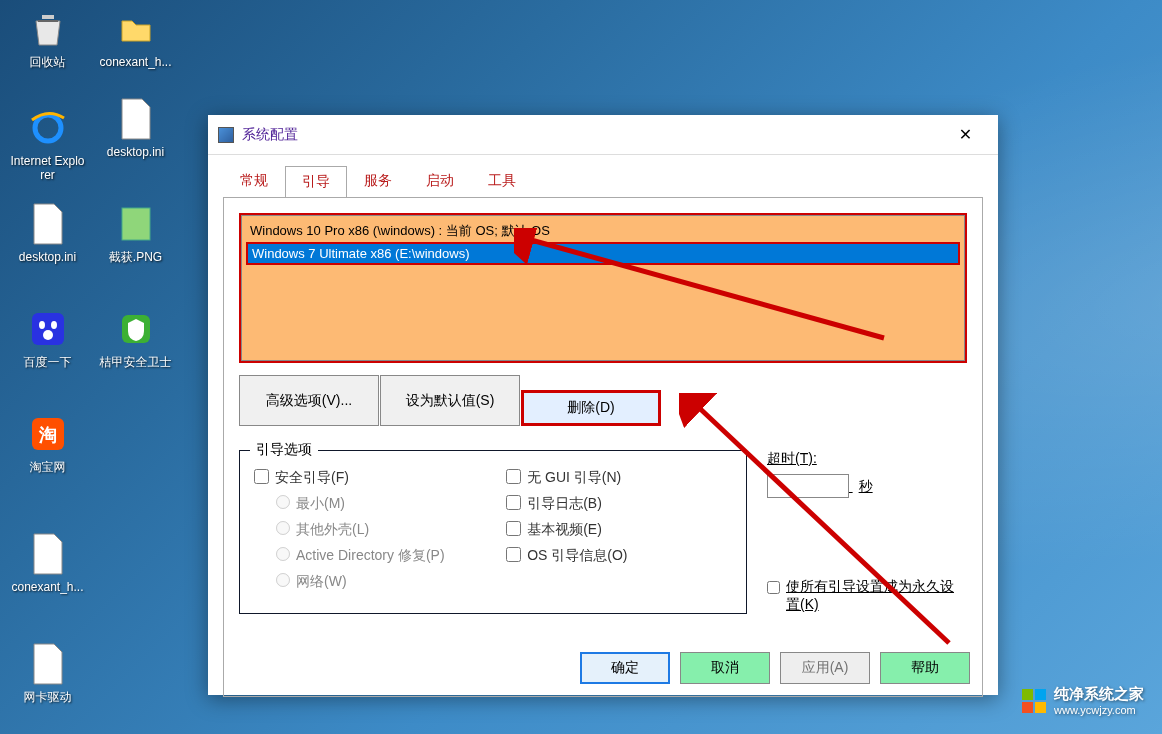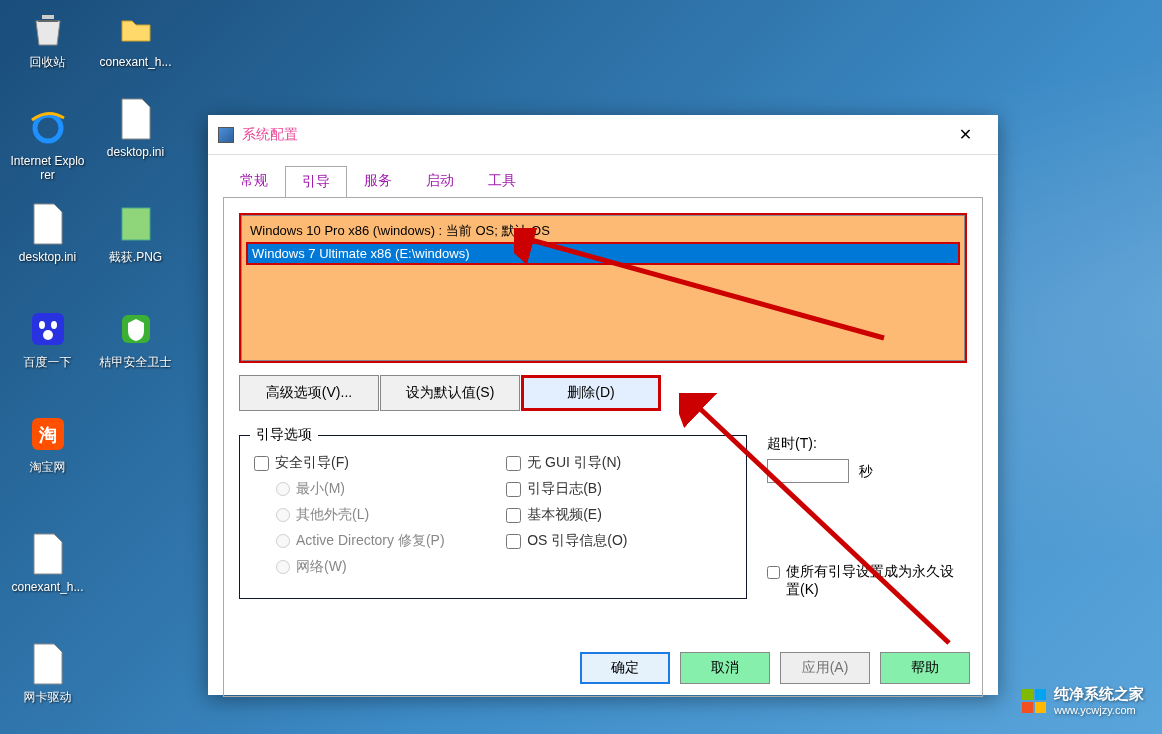--- a/index.html
+++ b/index.html
@@ -52,36 +52,36 @@
   border-bottom: 1px solid #ddd;
   display: flex; align-items: center;
   padding: 0 10px;
 }
 .titlebar .title-icon {
   width: 16px; height: 16px;
   background: linear-gradient(135deg,#4a90d9,#2e5f9e);
   border: 1px solid #555;
   margin-right: 8px;
 }
-.titlebar .title-text { flex: 1; font-size: 14px; color: #ec4899; }
+.titlebar .title-text { flex: 1; font-size: 14px; color: #4c1d95; }
 .titlebar .close-btn {
   width: 45px; height: 30px;
   display: flex; align-items: center; justify-content: center;
   font-size: 16px; cursor: pointer;
 }
 
 .tabs {
   display: flex;
   padding: 0 15px;
   margin-top: 10px;
 }
 .tab {
   padding: 6px 16px;
   font-size: 14px;
-  color: #a21caf;
+  color: #b91c1c;
   cursor: pointer;
   border: 1px solid transparent;
 }
 .tab.active {
   border: 1px solid #aaa;
   border-bottom: 1px solid #fff;
   background: #fff;
   position: relative; top: 1px;
 }
 .tab-content {
@@ -115,20 +115,21 @@
   background: #f0f0f0;
   border: 1px solid #888;
   font-size: 14px;
   cursor: pointer;
   min-width: 140px;
   text-align: center;
 }
 .btn.highlighted {
   border: 3px solid #c00;
   background: #e3efff;
+  margin-top: 15px;
 }
 
 .options-row {
   display: flex;
   margin-top: 24px;
 }
 .boot-options {
   flex: 1;
   border: 1px solid #0f172a;
   padding: 10px 14px 14px;
@@ -136,30 +137,31 @@
 }
 .boot-options .group-label {
   position: absolute; top: -10px; left: 10px;
   background: #fff; padding: 0 6px;
   font-size: 14px;
 }
 .col { display: inline-block; vertical-align: top; }
 .col1 { width: 52%; }
 .col2 { width: 46%; }
 .chk, .rad {
-  display: flex; align-items: center;
+  display: flex; 
   margin: 8px 0; font-size: 14px;
   color: #333;
 }
 .chk input[type=checkbox] { width: 15px; height: 15px; margin-right: 6px; }
 .rad input[type=radio] { width: 14px; height: 14px; margin-right: 6px; }
 .rad { margin-left: 22px; color: #888; }
 .right-panel {
   width: 220px;
   padding-left: 20px;
+  text-decoration: underline;
 }
 .timeout-label { font-size: 14px; }
 .timeout-input {
   width: 82px; height: 24px;
   border: 1px solid #888;
   margin-top: 6px;
   padding: 2px 4px;
 }
 .sec-label { font-size: 14px; margin-left: 6px; }
 .perm-chk { margin-top: 80px; display: flex; align-items: flex-start; font-size: 14px; }

